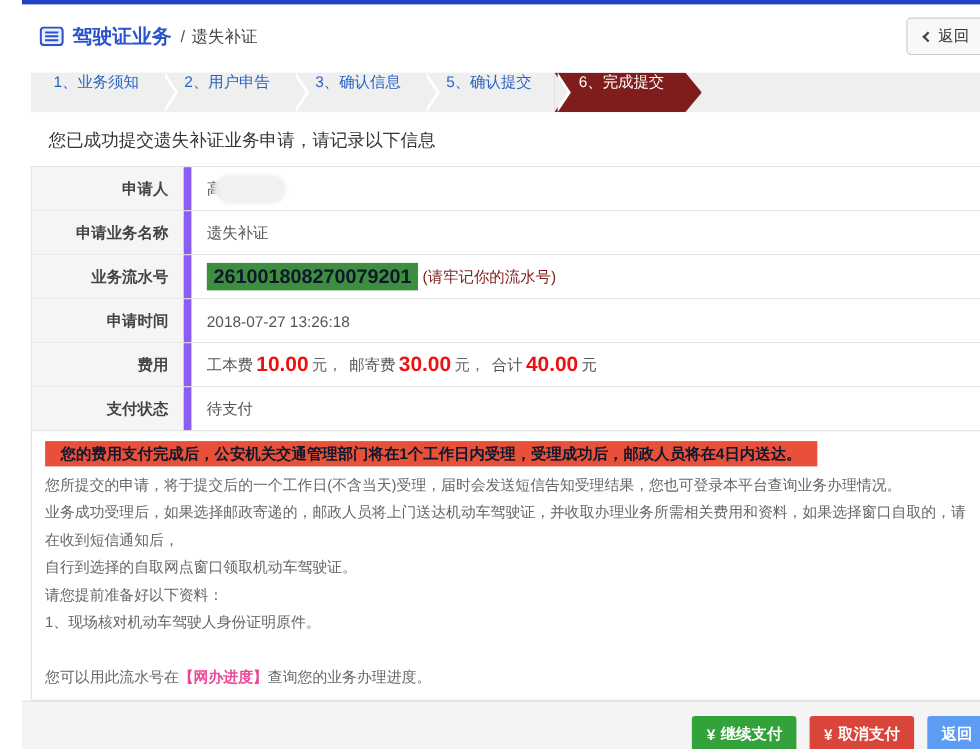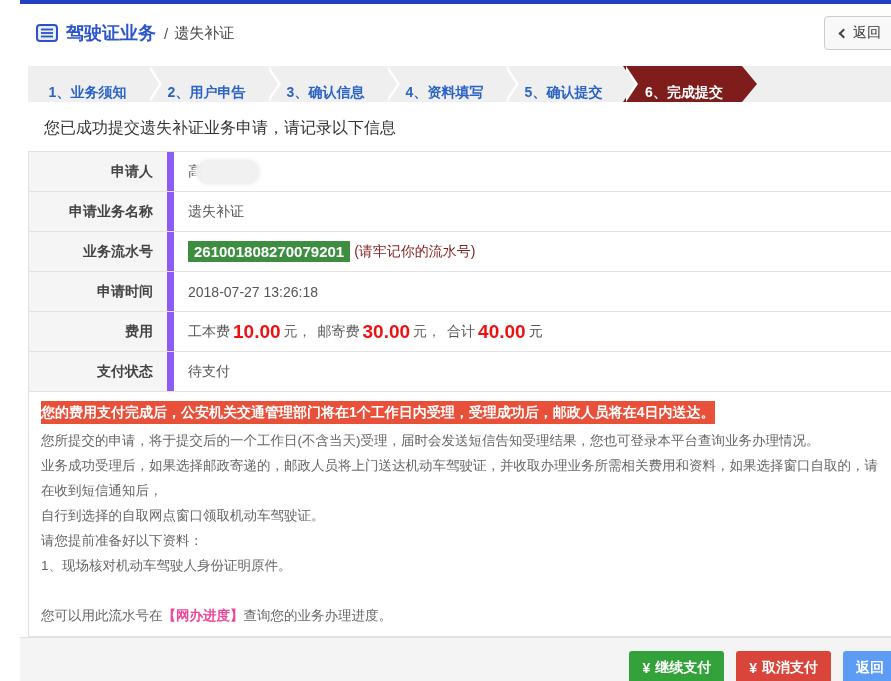--- a/index.html
+++ b/index.html
@@ -12,41 +12,41 @@
   .header { display:flex; align-items:center; justify-content:space-between; padding:12px 14px 10px 16px; flex:none; }
   .title-wrap { display:flex; align-items:center; }
   .hdr-icon { margin-right:8px; display:inline-flex; }
   .page-title { color:#2b55cc; font-size:18px; font-weight:bold; }
   .subtitle-sep { color:#555; font-size:15px; margin:0 6px 0 8px; }
   .subtitle { color:#444; font-size:15px; }
   .back-btn { display:inline-flex; align-items:center; gap:6px; background:#f8f8f8; border:1px solid #ccc; border-radius:4px; padding:7px 15px; font-size:14px; color:#333; cursor:pointer; font-family:inherit; }
   .chev { width:7px; height:7px; border-left:2px solid #444; border-bottom:2px solid #444; transform:rotate(45deg); display:inline-block; }
 
   .steps { display:flex; background:#efefef; height:36px; margin:6px 8px 0; align-items:stretch; flex:none; }
-  .step { position:relative; width:119px; display:flex; align-items:flex-end; justify-content:center; color:#2a63c5; font-size:14px; font-weight:bold; }
+  .step { position:relative; width:119px; display:flex; align-items:flex-start; justify-content:center; color:#2a63c5; font-size:14px; font-weight:normal; }
   .step:not(.active)::before { content:""; position:absolute; right:-15px; top:0; border-top:18px solid transparent; border-bottom:18px solid transparent; border-left:12px solid #ffffff; z-index:1; }
   .step:not(.active)::after { content:""; position:absolute; right:-12px; top:0; border-top:18px solid transparent; border-bottom:18px solid transparent; border-left:12px solid #efefef; z-index:2; }
   .step.active { background:#7f1d1d; color:#fff; width:134px; padding-right:12px;
     clip-path:polygon(0 0, calc(100% - 15px) 0, 100% 50%, calc(100% - 15px) 100%, 0 100%); }
 
   .message { margin:16px 10px 12px 24px; font-size:16px; color:#333; flex:none; }
 
   .info-table { margin:0 8px; border:1px solid #e2e2e2; border-bottom:none; flex:none; }
   .row { display:flex; align-items:stretch; height:40px; border-bottom:1px solid #e2e2e2; background:#fff; }
   .cell-label { width:145px; display:flex; align-items:center; justify-content:flex-end; padding-right:14px; background:#f5f5f5; border-right:7px solid #8b5cf6; font-weight:bold; color:#444; font-size:14px; flex:none; }
   .cell-value { flex:1; padding-left:14px; font-size:14px; color:#555; display:flex; align-items:center; }
   .applicant-val { position:relative; display:inline-flex; align-items:center; }
   .redact-blur { position:absolute; left:9px; top:-3px; width:62px; height:24px; background:#f1f1f1; border-radius:12px; box-shadow:0 0 3px 2px #f5f5f5; opacity:.96; }
-  .serial-badge { background:#3e8e41; color:#ffffff; font-weight:bold; font-size:15px; padding:2px 6px; margin-right:4px; }
+  .serial-badge { background:#3e8e41; color:#0f172a; font-weight:bold; font-size:18px; padding:2px 6px; margin-right:4px; }
   .serial-note { color:#7f1d1d; }
   .fee-amount { color:#ee1111; font-weight:bold; font-size:19px; margin:0 3px; }
   .fee-sep { color:#666; margin-right:6px; }
 
   .notice-box { margin:0 8px; border:1px solid #e2e2e2; border-top:none; padding:7px 12px 8px; flex:none; }
-  .banner { display:inline-block; background:#e8503a; color:#ffffff; font-weight:bold; font-size:14px; padding:3px 0; margin:2px 0 4px; line-height:17px; }
+  .banner { display:inline-block; background:#e8503a; color:#0f172a; font-weight:bold; font-size:14px; padding:3px 14px; margin:2px 0 4px; line-height:17px; }
   .notice-box p { margin:0; line-height:25px; font-size:13.5px; color:#666; }
   .blank-line { height:25px; }
   .progress-link { font-weight:bold; color:#ec4899; }
 
   .footer { margin-top:auto; height:61px; background:#f4f4f4; border-top:1px solid #e0e0e0; display:flex; align-items:center; justify-content:flex-end; gap:12px; padding-right:14px; flex:none; }
   .btn { border:none; border-radius:3px; color:#fff; font-weight:bold; font-size:14px; padding:8px 13px; cursor:pointer; font-family:inherit; display:inline-flex; align-items:center; gap:5px; }
   .btn.green { background:#34a23a; }
   .btn.red   { background:#d9453a; }
   .btn.blue  { background:#5c9cf5; }
 </style>
@@ -78,23 +78,20 @@
 
   <div class="steps">
     <div class="step">
         <span>1、业务须知</span>
       </div>
     <div class="step">
         <span>2、用户申告</span>
       </div>
     <div class="step">
         <span>3、确认信息</span>
-      </div>
-    <div class="step">
-        <span>4、资料填写</span>
       </div>
     <div class="step">
         <span>5、确认提交</span>
       </div>
     <div class="step active">
         <span>6、完成提交</span>
       </div>
   </div>
 
   <div class="message">您已成功提交遗失补证业务申请，请记录以下信息</div>

